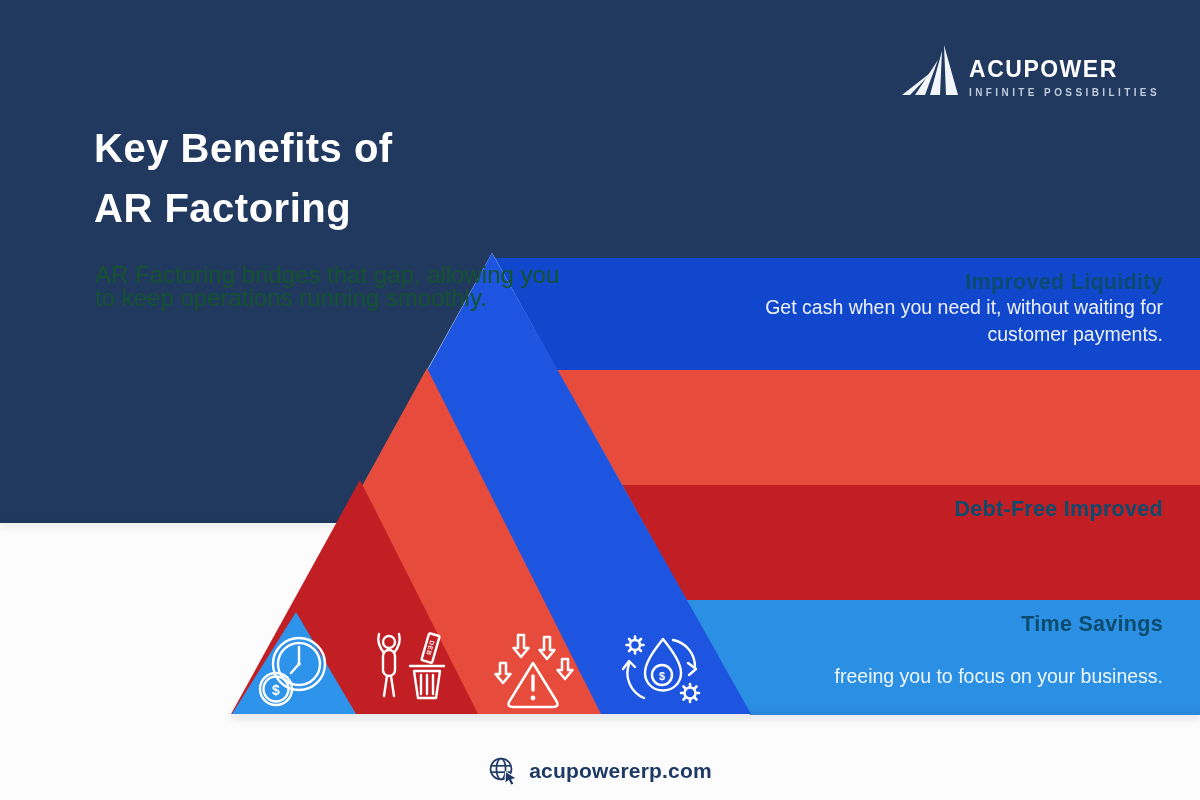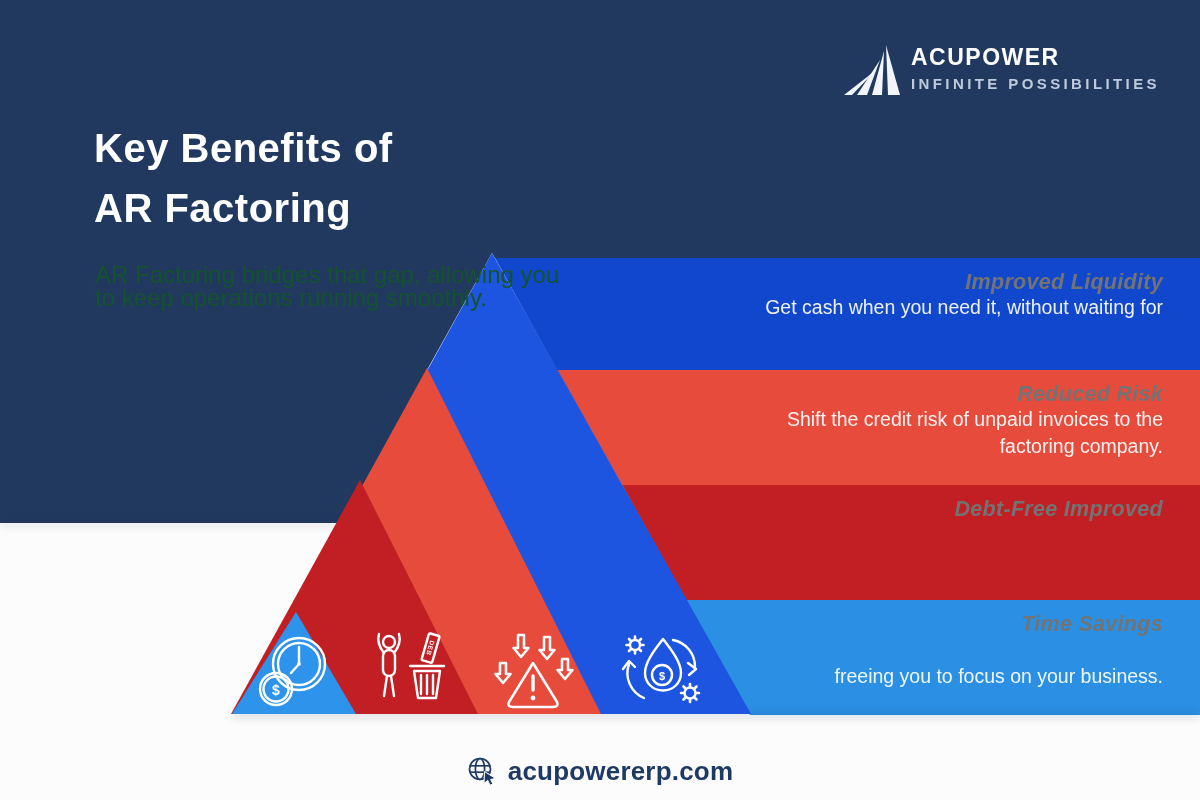--- a/index.html
+++ b/index.html
@@ -2,44 +2,44 @@
 <html><head>
 <meta charset="utf-8">
 <style>
   * { margin:0; padding:0; box-sizing:border-box; }
   html,body { width:1200px; height:800px; }
   body { font-family:"Liberation Sans","DejaVu Sans",sans-serif; }
   #canvas { position:relative; width:1200px; height:800px; overflow:hidden; background:#fcfcfd; }
   #bg-svg { position:absolute; inset:0; }
 
   
-  .logo { position:absolute; top:44px; right:40px; display:flex; align-items:flex-start; gap:1px; }
+  .logo { position:absolute; top:44px; right:40px; display:flex; align-items:flex-end; gap:1px; }
   .logo-text { display:flex; flex-direction:column; }
   .logo-name { font-size:23px; font-weight:700; color:#ffffff; letter-spacing:1.5px; }
-  .logo-tagline { font-size:15px; font-weight:600; color:#bfcbdd; letter-spacing:3.4px; margin-top:4px; }
+  .logo-tagline { font-size:10px; font-weight:600; color:#bfcbdd; letter-spacing:3.4px; margin-top:4px; }
 
   
   .title { position:absolute; left:94px; top:118px; font-size:40px; line-height:60px; font-weight:700; color:#ffffff; letter-spacing:.5px; }
   .subtitle { position:absolute; left:95px; top:264px; font-size:24px; line-height:22.5px; color:#14532d; }
 
   
   .band-text { position:absolute; right:37px; width:640px; text-align:right; }
-  .band-text h3 { font-size:21.5px; line-height:24px; font-weight:700; color:#737373; letter-spacing:.3px;font-style:italic; }
+  .band-text h3 { font-size:21.5px; line-height:24px; font-weight:700; color:#0c4a6e; letter-spacing:.3px; }
   .band-text p { margin-top:0; font-size:19.5px; line-height:26.5px; color:rgba(255,255,255,.92); }
   .bt-1 { top:270px; } .bt-2 { top:382px; } .bt-3 { top:497px; } .bt-4 { top:612px; }
 
   
   .stripe-icon { position:absolute; }
   .si-1 { left:252px; top:632px; } .si-2 { left:366px; top:628px; }
   .si-3 { left:487px; top:629px; } .si-4 { left:618px; top:630px; }
   .stripe-icon svg { display:block; }
 
   
   .footer { position:absolute; left:0; bottom:13px; width:100%; display:flex; align-items:center; justify-content:center; gap:9px; }
-  .footer-site { font-size:26px; font-weight:600; color:#1e3a64; letter-spacing:.2px; }
+  .footer-site { font-size:21px; font-weight:600; color:#1e3a64; letter-spacing:.2px; }
 </style>
 </head>
 <body>
 
 <div id="canvas">
 
   <svg id="bg-svg" width="1200" height="800" viewBox="0 0 1200 800">
     <defs>
       <filter id="soft" x="-50%" y="-400%" width="200%" height="900%">
         <feGaussianBlur stdDeviation="4"></feGaussianBlur>
@@ -85,27 +85,21 @@
   </h1>
   <p class="subtitle">
     <span>AR Factoring bridges that gap, allowing you</span><br>
     <span>to keep operations running smoothly.</span>
   </p>
 
   <div class="band-text bt-1">
     <h3>Improved Liquidity</h3>
     <p>
       <span>Get cash when you need it, without waiting for</span><br>
-    </p>
-  </div>
-  <div class="band-text bt-2">
-    <h3>Reduced Risk</h3>
-    <p>
-      <span>Shift the credit risk of unpaid invoices to the</span><br>
-      <span>factoring company.</span>
+      <span>customer payments.</span>
     </p>
   </div>
   <div class="band-text bt-3">
     <h3>Debt-Free Improved</h3>
   </div>
   <div class="band-text bt-4">
     <h3>Time Savings</h3>
     <p>
       <br>
       <span>freeing you to focus on your business.</span>

